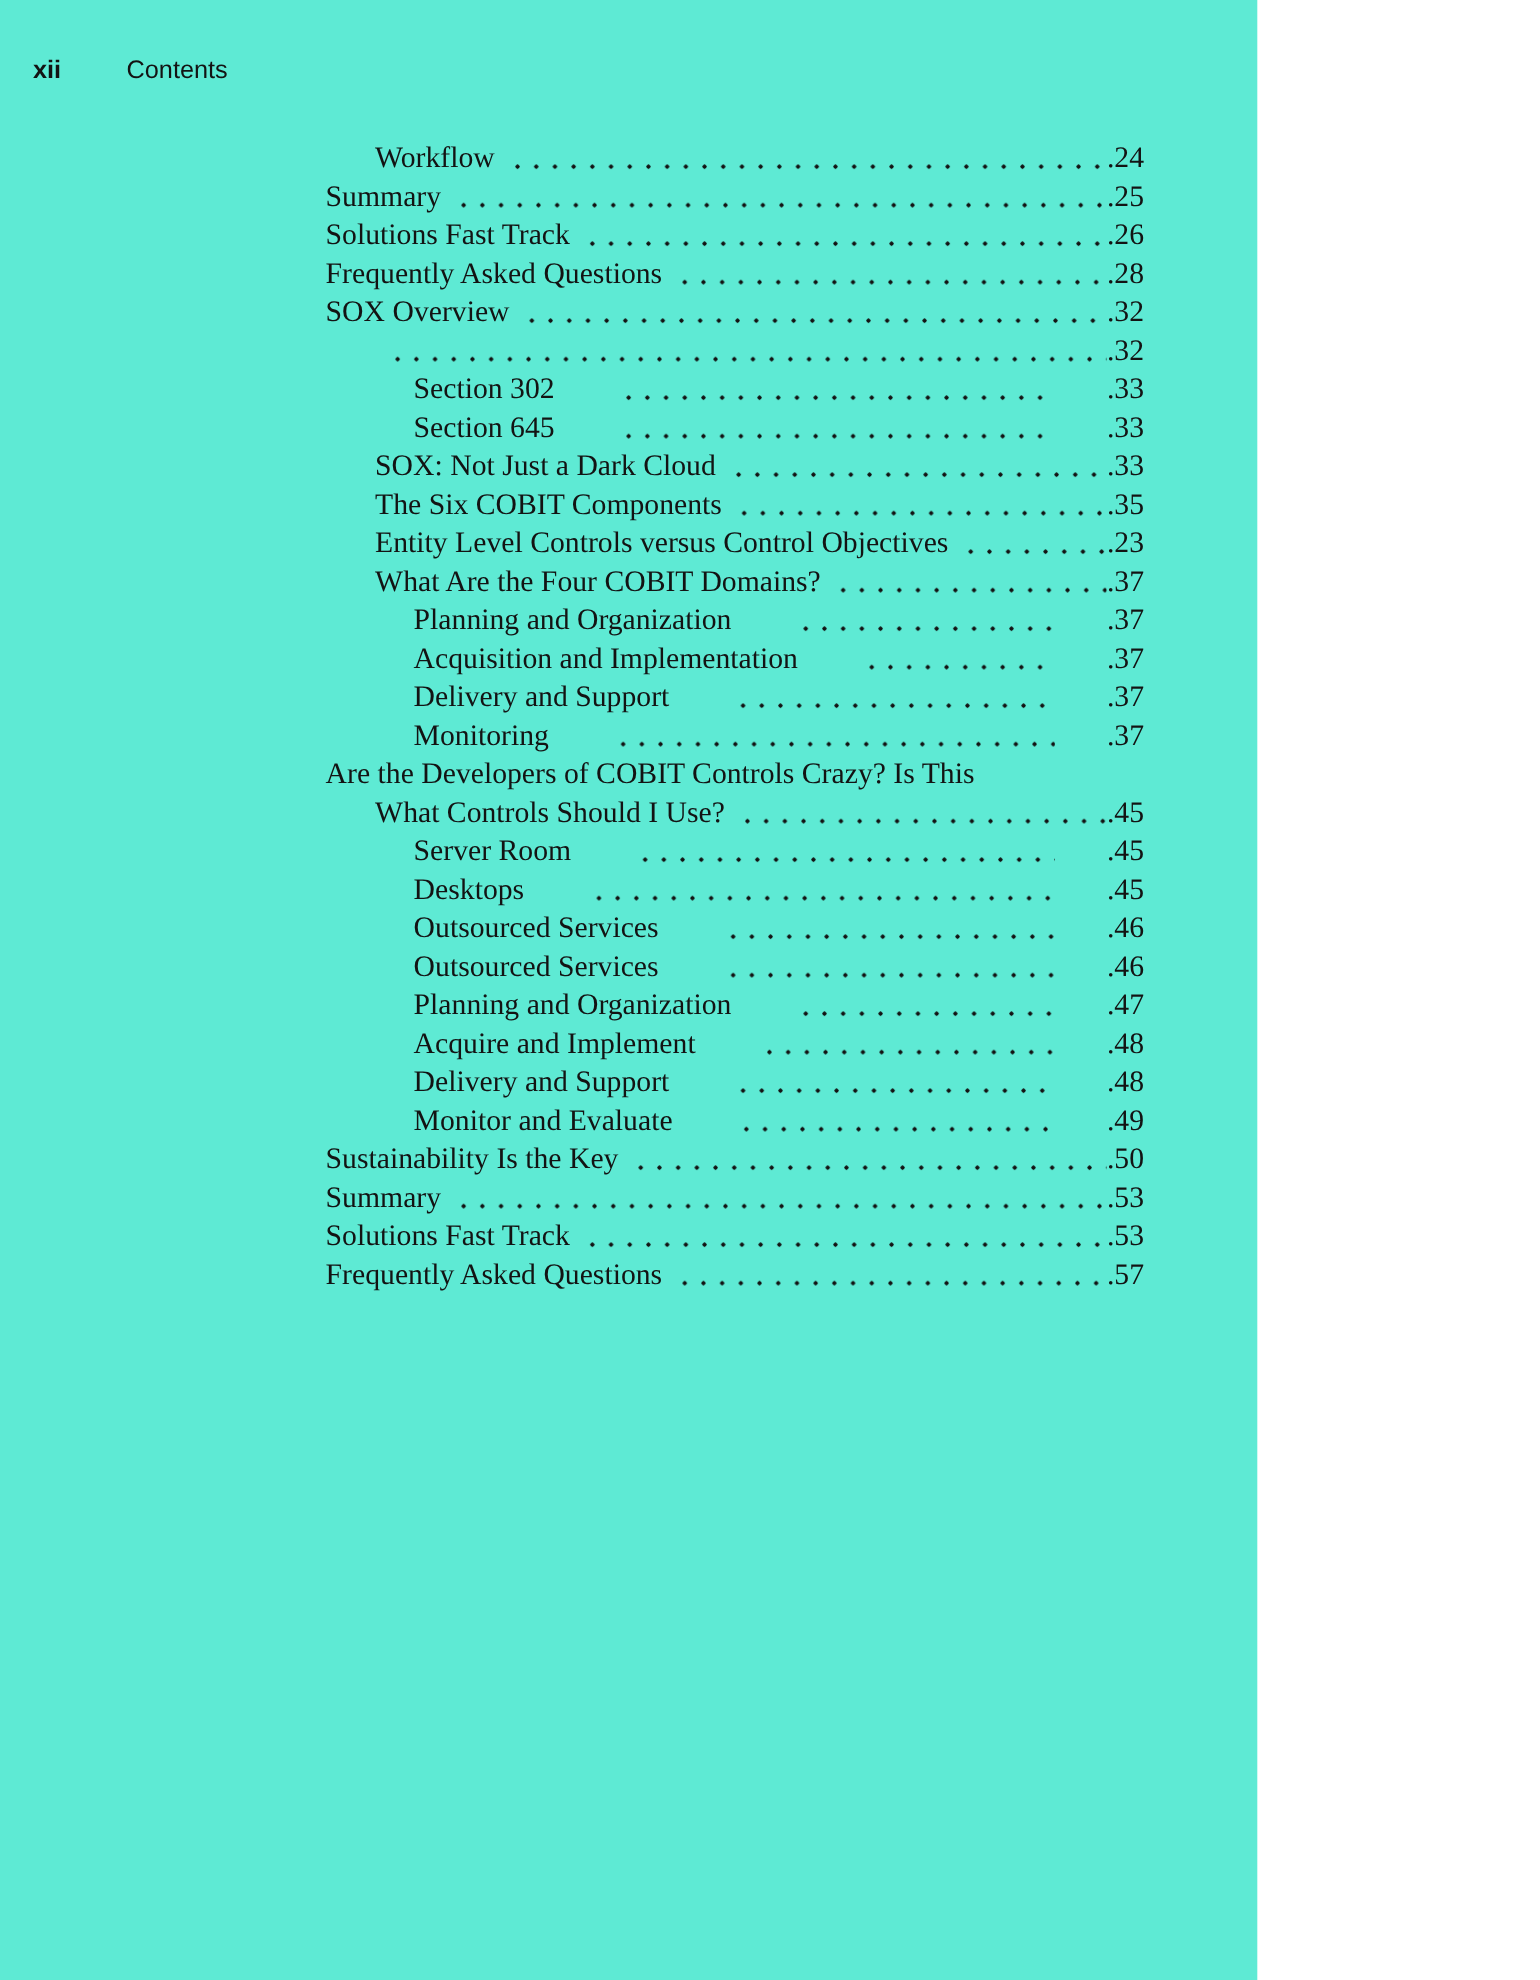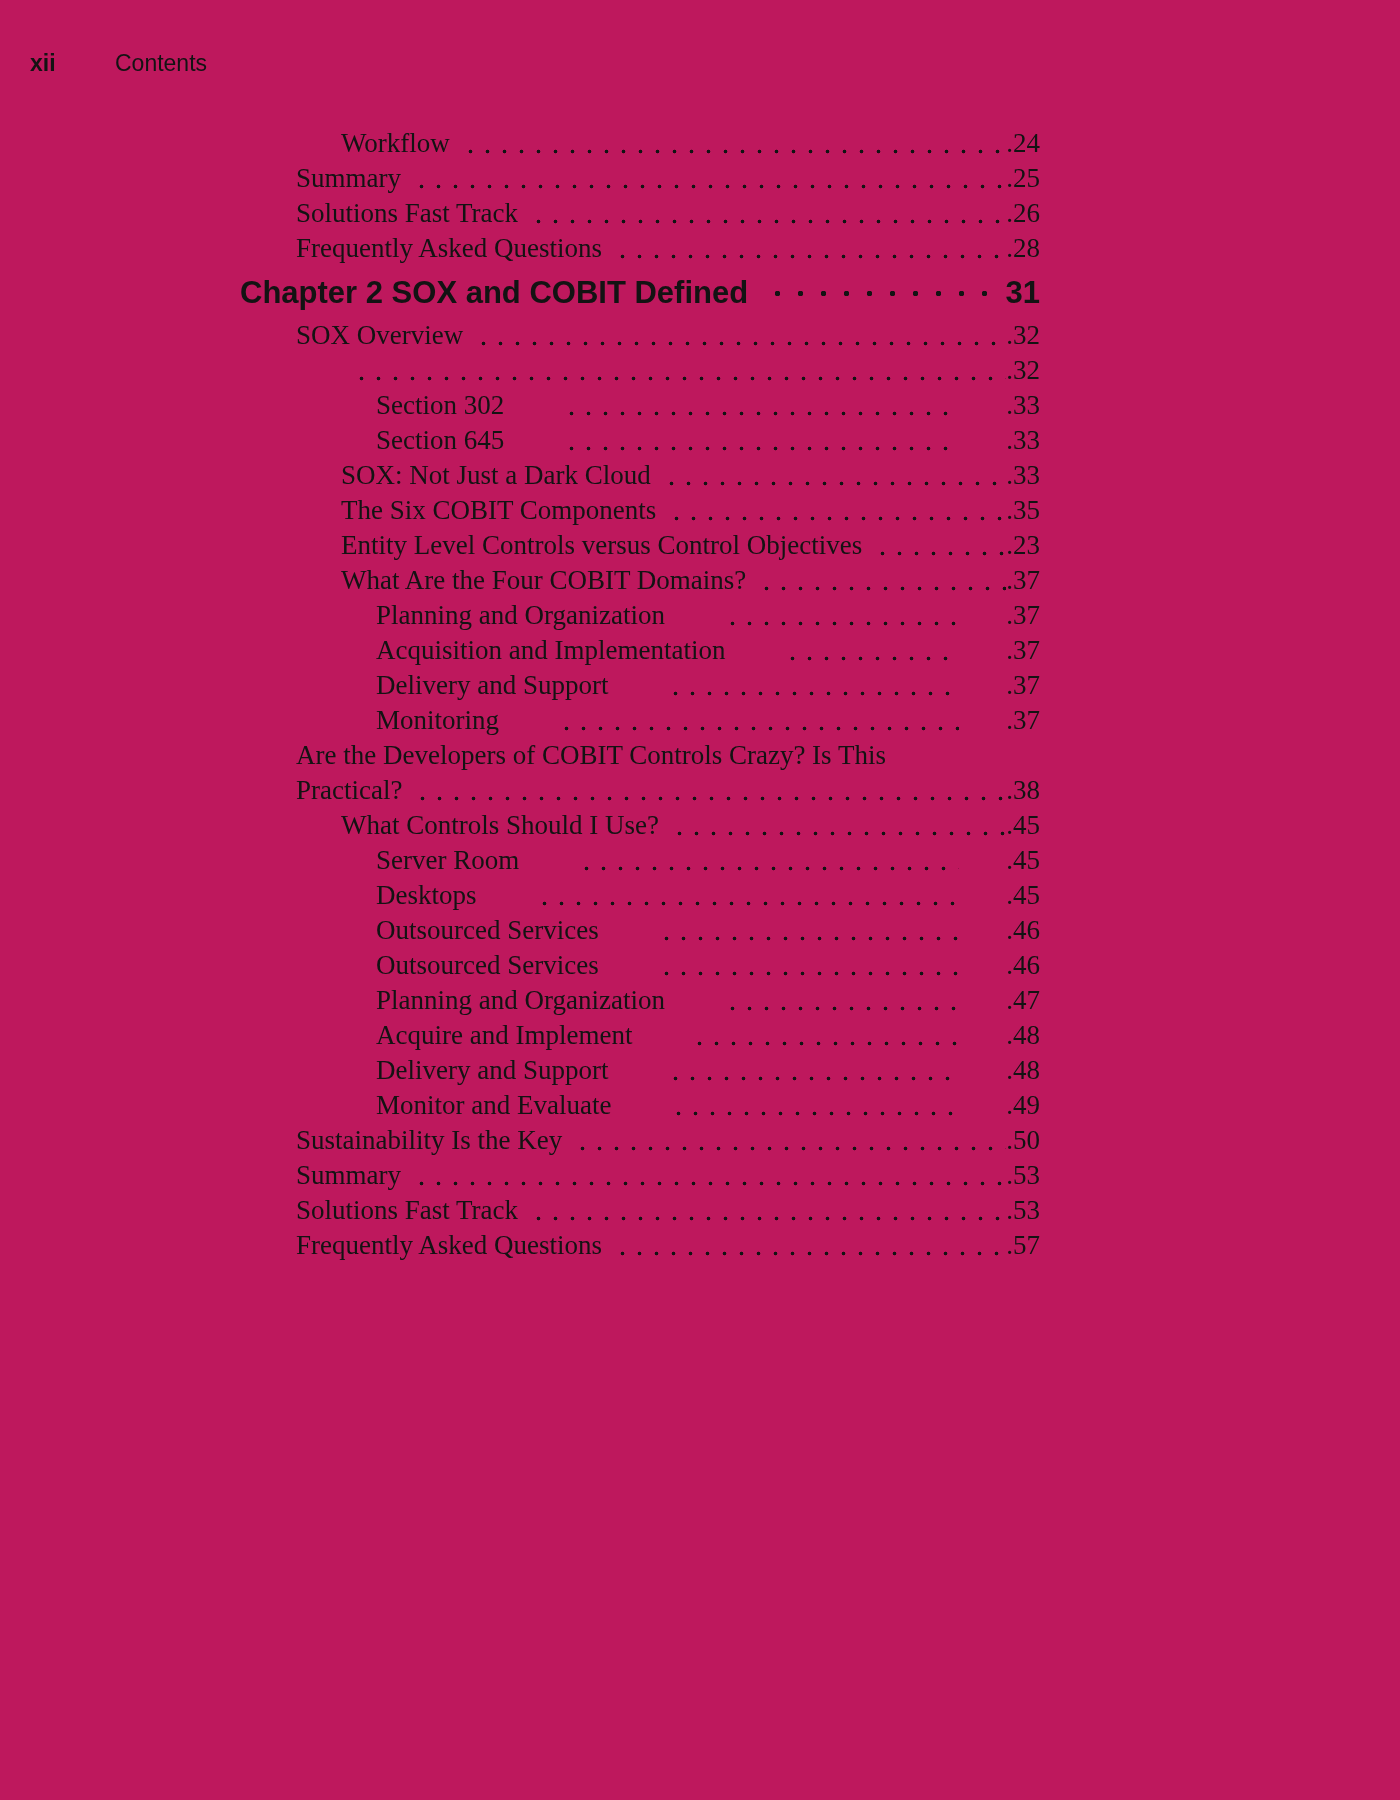--- a/index.html
+++ b/index.html
@@ -1,20 +1,20 @@
 <!DOCTYPE html>
 <html><head>
 <meta charset="utf-8">
 <style>
   html, body { margin: 0; padding: 0; background: #ffffff; }
   .page {
     position: relative;
-    width: 1400px;
+    width: 1143px;
     height: 1800px;
-    background: #be185d;
+    background: #5eead4;
     font-family: "Liberation Serif", serif;
     color: #131313;
     overflow: hidden;
   }
   .running-head {
     position: absolute;
     top: 50px;
     left: 30px;
     font-family: "Liberation Sans", sans-serif;
     font-size: 23px;
@@ -96,25 +96,20 @@
       <div class="toc-row level-1">
         <span class="toc-label">Solutions Fast Track</span>
         <span class="leader"></span>
         <span class="pagenum">26</span>
       </div>
       <div class="toc-row level-1">
         <span class="toc-label">Frequently Asked Questions</span>
         <span class="leader"></span>
         <span class="pagenum">28</span>
       </div>
-      <div class="toc-row level-0 chapter">
-        <span class="toc-label">Chapter 2 SOX and COBIT Defined</span>
-        <span class="leader"></span>
-        <span class="pagenum">31</span>
-      </div>
       <div class="toc-row level-1">
         <span class="toc-label">SOX Overview</span>
         <span class="leader"></span>
         <span class="pagenum">32</span>
       </div>
       <div class="toc-row level-2">
         <span class="leader"></span>
         <span class="pagenum">32</span>
       </div>
       <div class="toc-row level-3">
@@ -163,25 +158,20 @@
         <span class="pagenum">37</span>
       </div>
       <div class="toc-row level-3">
         <span class="toc-label">Monitoring</span>
         <span class="leader"></span>
         <span class="pagenum">37</span>
       </div>
       <div class="toc-row level-1">
         <span class="toc-label">Are the Developers of COBIT Controls Crazy? Is This</span>
       </div>
-      <div class="toc-row level-1">
-        <span class="toc-label">Practical?</span>
-        <span class="leader"></span>
-        <span class="pagenum">38</span>
-      </div>
       <div class="toc-row level-2">
         <span class="toc-label">What Controls Should I Use?</span>
         <span class="leader"></span>
         <span class="pagenum">45</span>
       </div>
       <div class="toc-row level-3">
         <span class="toc-label">Server Room</span>
         <span class="leader"></span>
         <span class="pagenum">45</span>
       </div>

